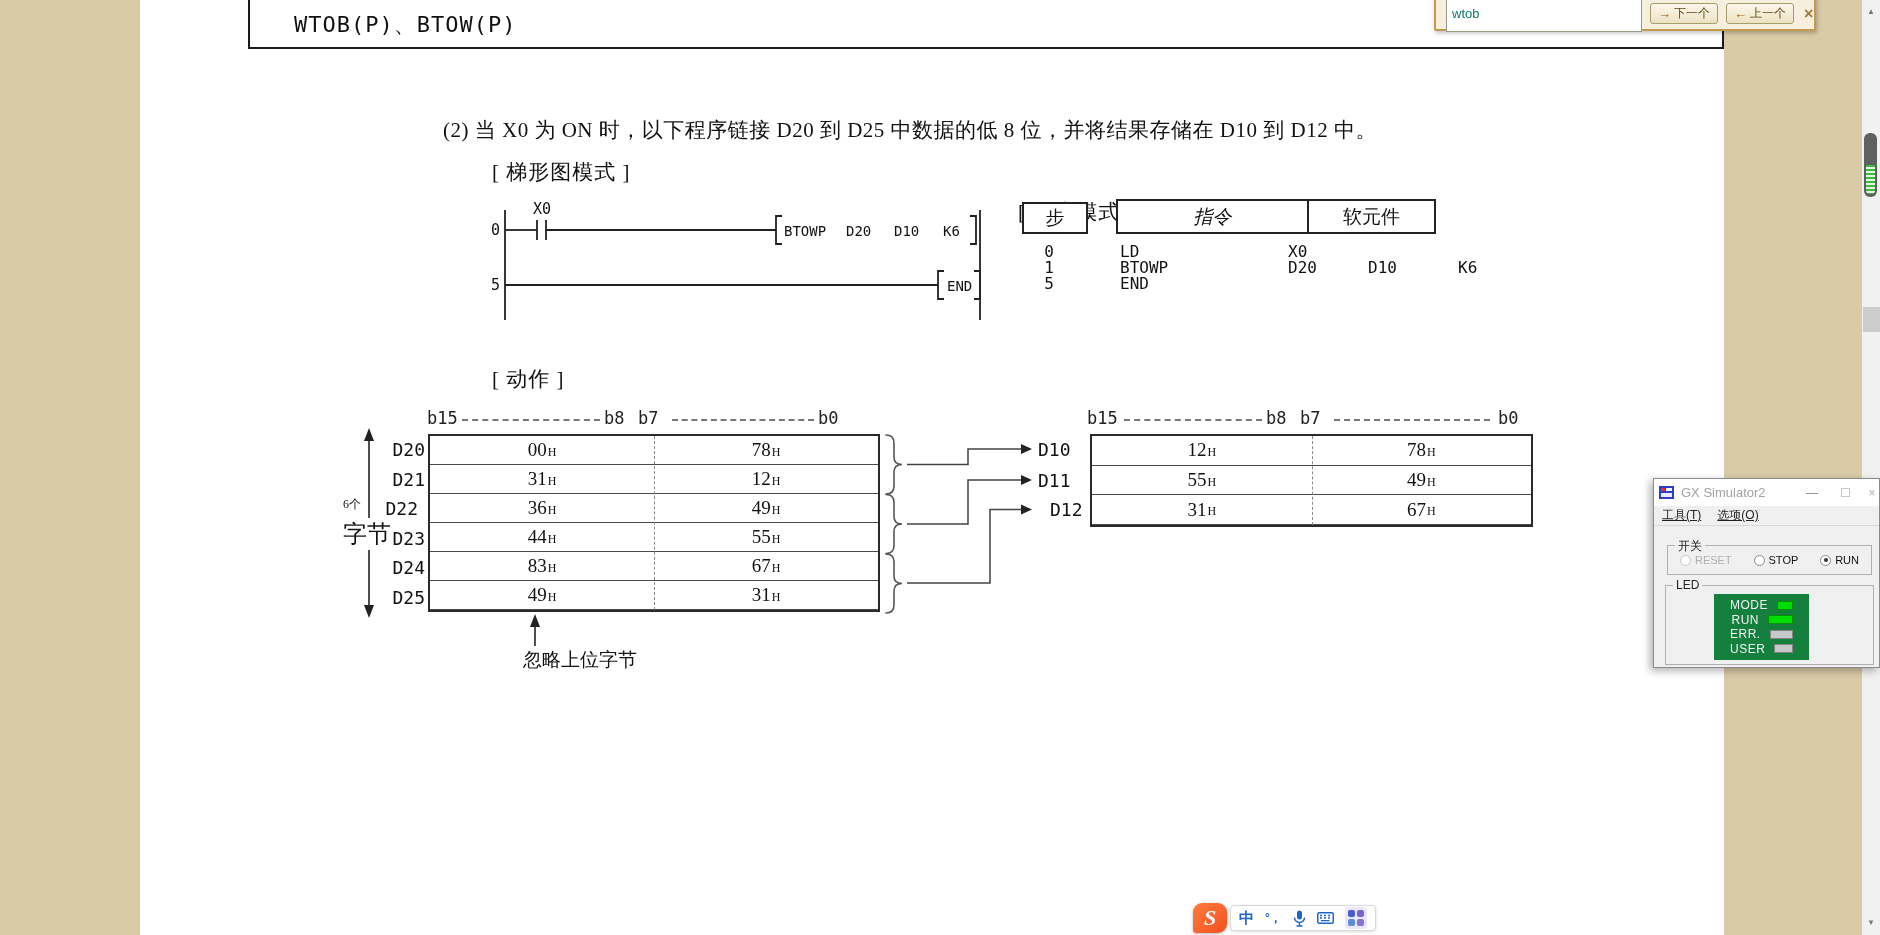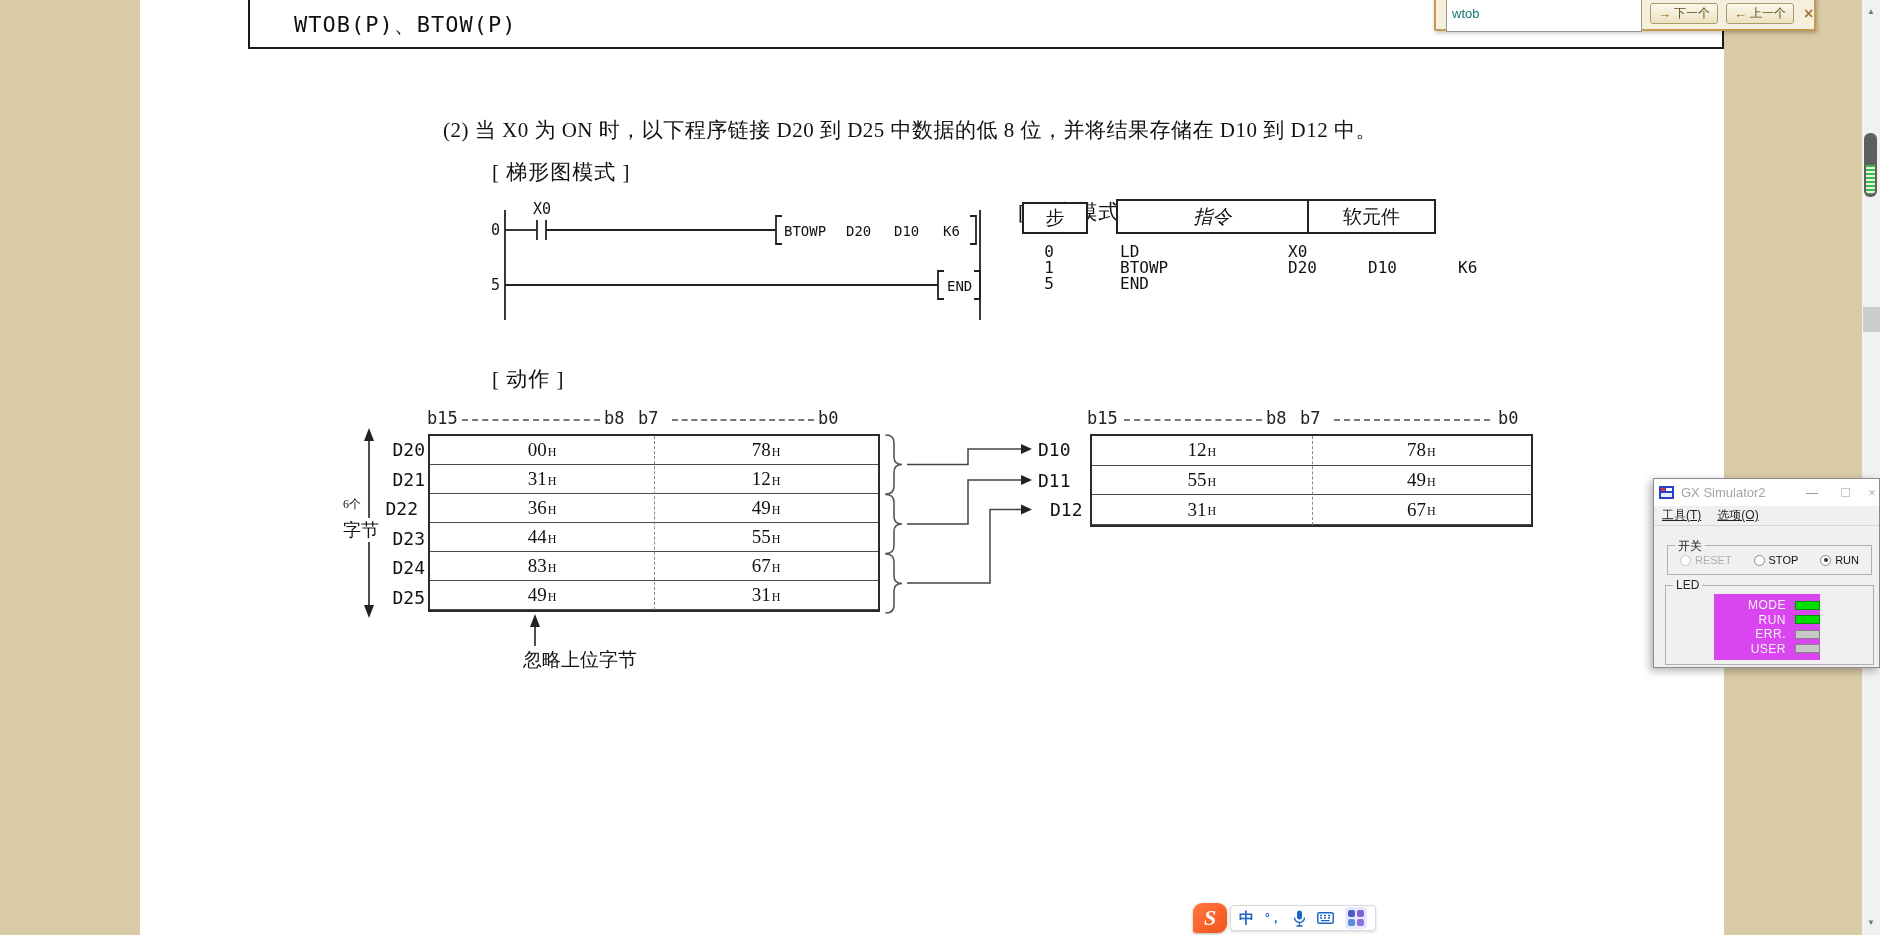--- a/index.html
+++ b/index.html
@@ -59,22 +59,22 @@
               border-bottom:1px solid #d8d8d8;}
   .gx-menuitem{font:12px var(--ui);color:#222;text-decoration:underline;cursor:pointer;}
   .gx-group{position:absolute;border:1px solid #b0b0b0;}
   .gx-grouplabel{position:absolute;top:-8px;left:7px;background:#f0f0f0;padding:0 3px;font:12px var(--ui);color:#222;}
   .radio-row{position:absolute;left:0;right:0;top:8px;display:flex;padding:0 12px;justify-content:space-between;}
   .radio{display:flex;align-items:center;gap:4px;font:11px var(--ui);color:#111;cursor:pointer;}
   .radio .circ{width:11px;height:11px;border:1px solid #8a8a8a;border-radius:50%;background:#fff;position:relative;}
   .radio.sel .circ::after{content:"";position:absolute;left:2.5px;top:2.5px;width:4px;height:4px;border-radius:50%;background:#333;}
   .radio.dis{color:#b0b0b0;}
   .radio.dis .circ{border-color:#c4c4c4;}
-  .ledpanel{position:absolute;left:48px;top:8px;width:106px;height:66px;background:#d946ef;display:flex;flex-direction:column;
-            justify-content:space-between;padding:4px 0;}
+  .ledpanel{position:absolute;left:48px;top:8px;width:95px;height:66px;background:#15803d;display:flex;flex-direction:column;
+            justify-content:space-between;padding:4px 16px;}
   .ledrow{display:flex;align-items:center;justify-content:flex-end;gap:9px;}
   .ledlabel{font:12px var(--ui);color:#f2f2f2;letter-spacing:0.5px;}
   .led{width:25px;height:9px;border:1px solid rgba(0,0,0,.35);}
   .led.on{background:#00dd00;}
   .led.off{background:#c8c8c8;}
   
   .imebar{left:1193px;top:902px;height:32px;display:flex;align-items:center;z-index:25;}
   .sogou-logo{width:34px;height:30px;border-radius:9px 9px 9px 3px;background:linear-gradient(135deg,#ff7a3d,#f4511e);
               color:#fff;font:bold italic 22px var(--serif);display:flex;align-items:center;justify-content:center;
               box-shadow:0 1px 3px rgba(0,0,0,.3);}
@@ -220,21 +220,21 @@
   <div class="abs reglabel" style="left:383px;top:528px;">D23</div>
   <div class="abs reglabel" style="left:383px;top:557px;">D24</div>
   <div class="abs reglabel" style="left:383px;top:587px;">D25</div>
 
   <svg class="abs" style="left:355px;top:427px;" width="26" height="192" viewBox="0 0 26 192">
     <line x1="14" y1="10" x2="14" y2="182" stroke="#222" stroke-width="1.6"></line>
     <polygon points="14,1 9,14 19,14" fill="#222"></polygon>
     <polygon points="14,191 9,178 19,178" fill="#222"></polygon>
   </svg>
   <div class="abs note" style="left:343px;top:496px;font-size:12px;">6个</div>
-  <div class="abs note" style="left:343px;top:518px;font-size:18px;">字节</div>
+  <div class="abs note" style="left:343px;top:518px;font-size:24px;">字节</div>
 
   <svg class="abs" style="left:525px;top:613px;" width="22" height="33" viewBox="0 0 22 33">
     <line x1="10" y1="10" x2="10" y2="33" stroke="#222" stroke-width="1.6"></line>
     <polygon points="10,1 5,14 15,14" fill="#222"></polygon>
   </svg>
   <div class="abs note" style="left:523px;top:647px;">忽略上位字节</div>
 
   <svg class="abs" style="left:880px;top:425px;" width="175" height="195" viewBox="0 0 175 195">
     <g stroke="#555" stroke-width="1.6" fill="none" stroke-linecap="round">
       <path d="M6,10 Q14,10 14,18 L14,32 Q14,39.5 22,39.5 Q14,39.5 14,47 L14,61 Q14,69 6,69"></path>

